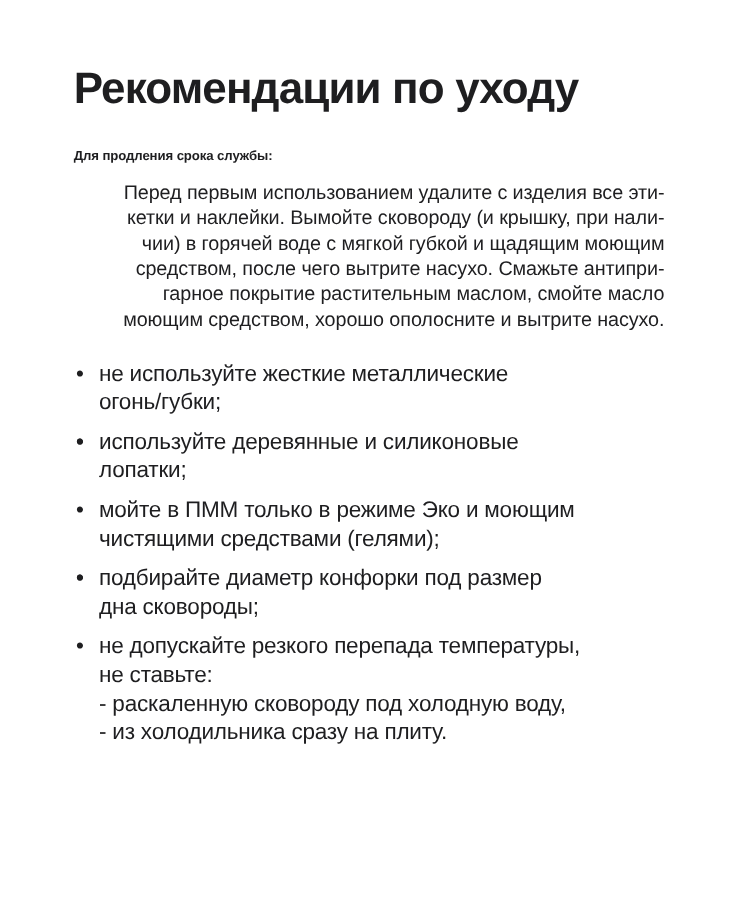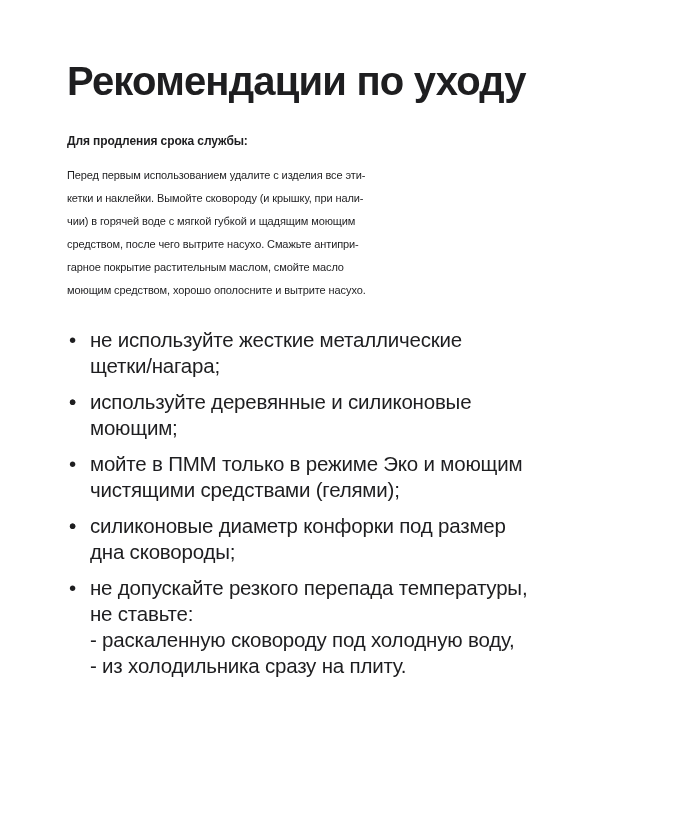--- a/index.html
+++ b/index.html
@@ -29,24 +29,25 @@
   }
   .lead {
     margin: 26px 0 0 0;
     font-size: 12px;
     line-height: 22px;
     font-weight: 700;
     letter-spacing: -0.1px;
   }
   .intro {
     margin: 12px 0 0 0;
-    font-size: 11px;
+    font-size: 18px;
     line-height: 23px;
     letter-spacing: -0.1px;
     white-space: pre-line;
+    text-align: right;
   }
   ul.care-list {
     list-style: none;
     margin: 25px 0 0 0;
     padding: 0;
   }
   ul.care-list li {
     position: relative;
     padding-left: 23px;
     margin: 0 0 10px 0;
@@ -76,41 +77,41 @@
 кетки и наклейки. Вымойте сковороду (и крышку, при нали-
 чии) в горячей воде с мягкой губкой и щадящим моющим
 средством, после чего вытрите насухо. Смажьте антипри-
 гарное покрытие растительным маслом, смойте масло
 моющим средством, хорошо ополосните и вытрите насухо.</p>
 
   <ul class="care-list">
     <li>
       <span class="bullet">•</span>
       <span class="li-text">не используйте жесткие металлические
-щетки/нагара;</span>
+огонь/губки;</span>
     </li>
     <li>
       <span class="bullet">•</span>
     </li>
     <li>
       <span class="bullet">•</span>
       <span class="li-text">используйте деревянные и силиконовые
-моющим;</span>
+лопатки;</span>
     </li>
     <li>
       <span class="bullet">•</span>
       <span class="li-text">мойте в ПММ только в режиме Эко и моющим
 чистящими средствами (гелями);</span>
     </li>
     <li>
       <span class="bullet">•</span>
     </li>
     <li>
       <span class="bullet">•</span>
-      <span class="li-text">силиконовые диаметр конфорки под размер
+      <span class="li-text">подбирайте диаметр конфорки под размер
 дна сковороды;</span>
     </li>
     <li>
       <span class="bullet">•</span>
       <span class="li-text">не допускайте резкого перепада температуры,
 не ставьте:
 - раскаленную сковороду под холодную воду,
 - из холодильника сразу на плиту.</span>
     </li>
   </ul>

